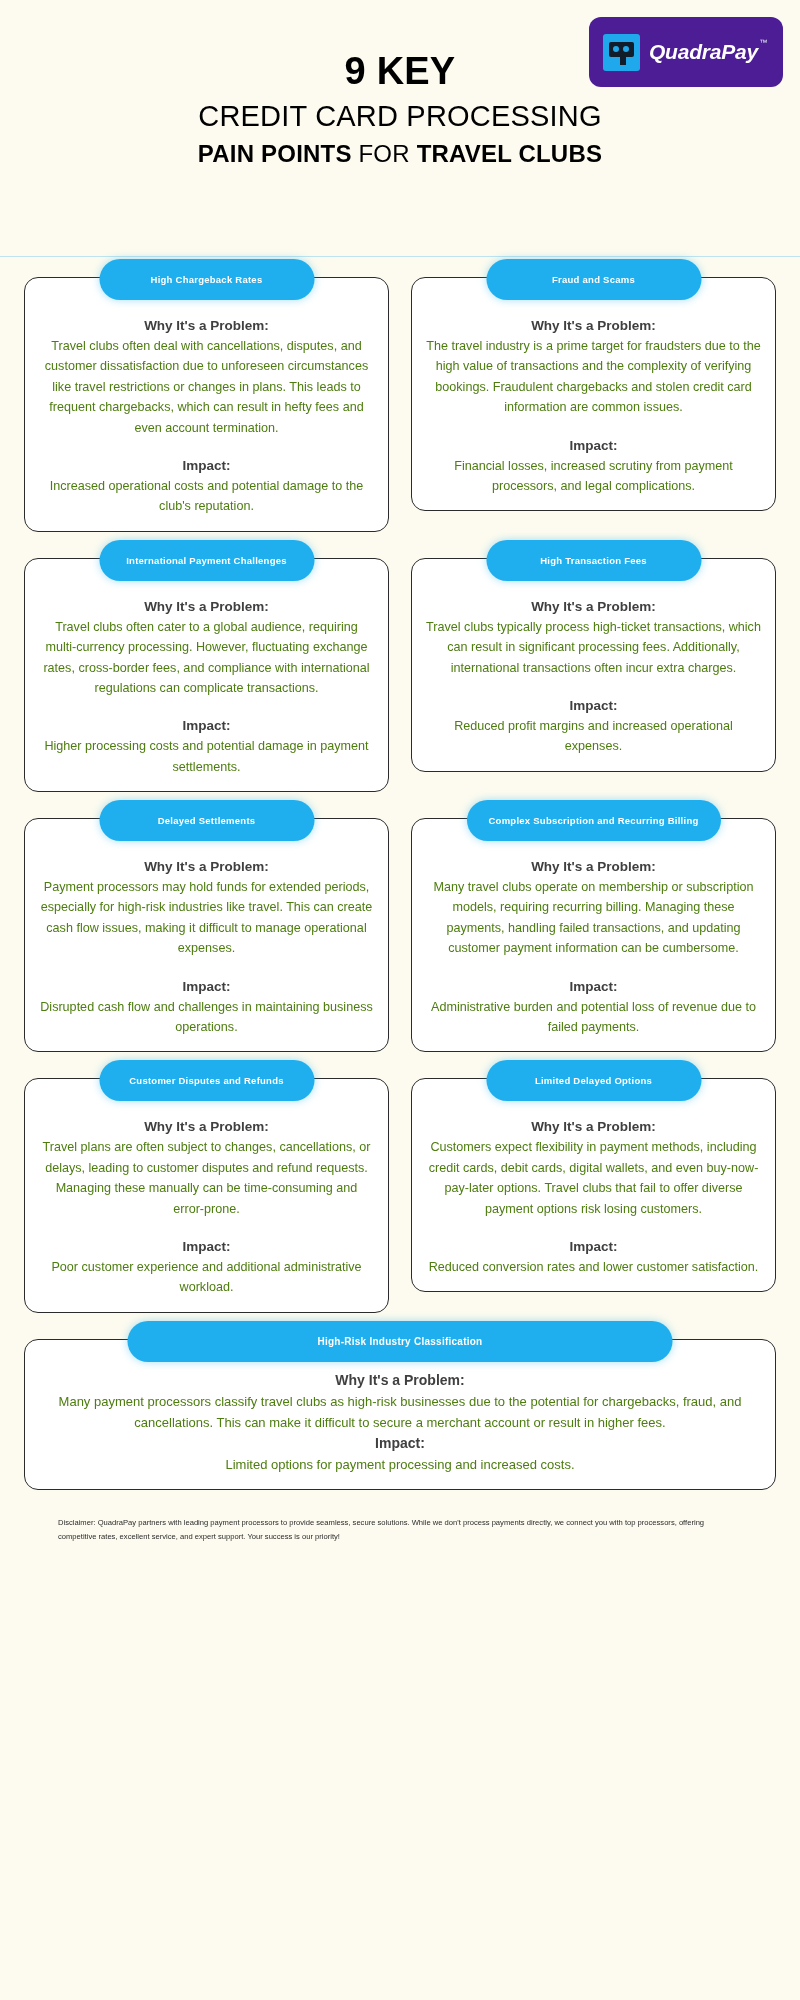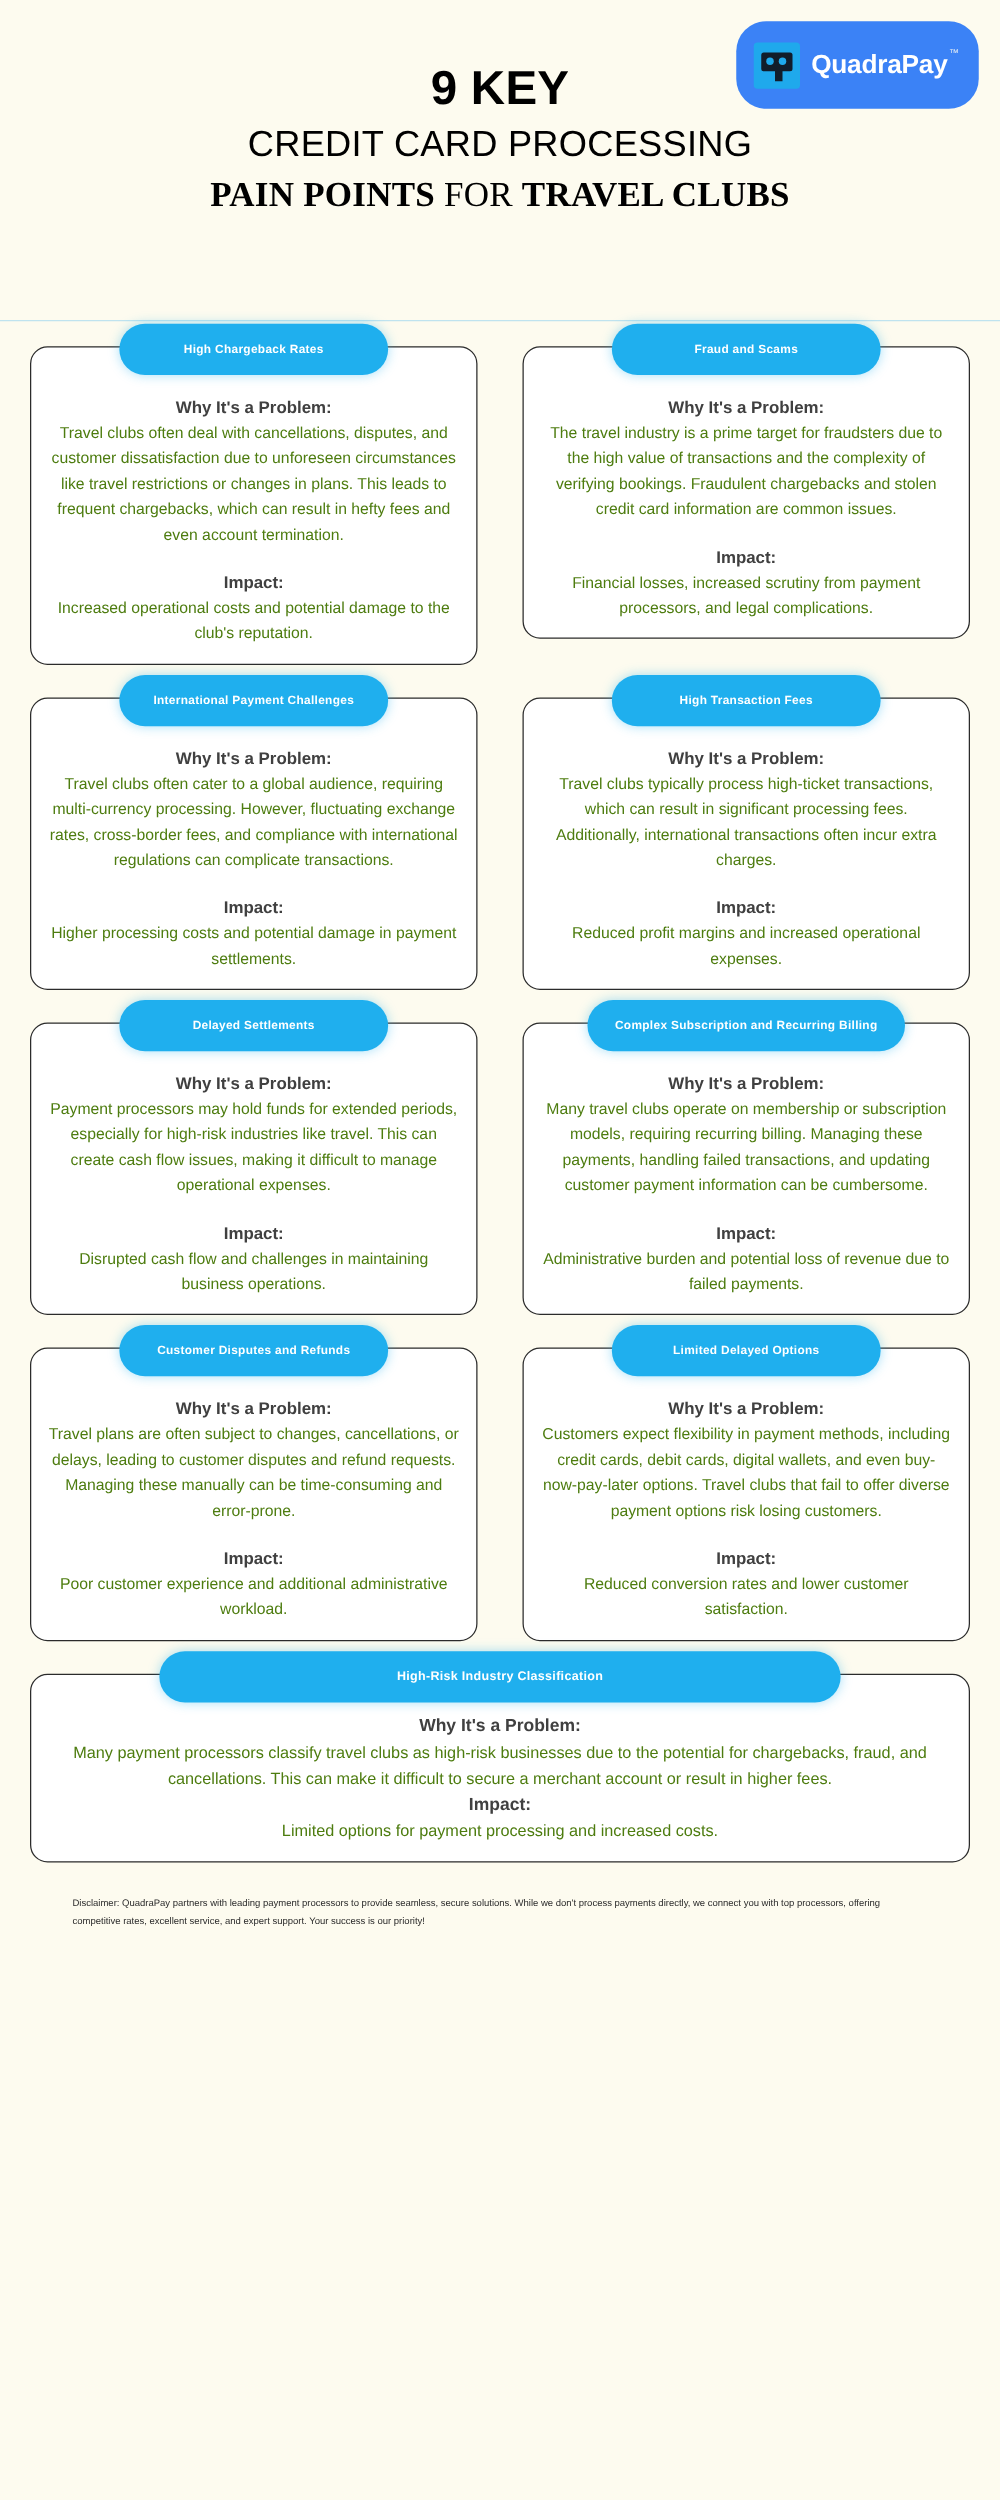--- a/index.html
+++ b/index.html
@@ -31,26 +31,27 @@
     border-bottom: 1.5px solid #bfe3ef;
     background: #fdfbef;
   }
 
   .logo-pill {
     position: absolute;
     top: 17px;
     right: 17px;
     height: 70px;
     min-width: 192px;
-    background: #3b82f6;
-    border-radius: 24px;
+    background: #4c1d95;
+    border-radius: 12px;
     display: flex;
     align-items: center;
     padding: 0 16px 0 14px;
     box-sizing: border-box;
+    font-style: italic;
   }
   .logo-mark {
     width: 37px;
     height: 37px;
     background: #1fa9ec;
     border-radius: 3px;
     position: relative;
     flex: 0 0 auto;
     margin-right: 9px;
   }
@@ -122,37 +123,36 @@
     font-weight: bold;
     letter-spacing: 0.2px;
   }
   .title-l2 {
     font-size: 29px;
     font-weight: normal;
     letter-spacing: 0.2px;
     margin-top: 2px;
   }
   .title-l3 {
-    font-size: 28px;
+    font-size: 24px;
     font-weight: normal;
     letter-spacing: 0.2px;
     margin-top: 4px;
-    font-family: Liberation Serif, serif;
   }
   .title-l3 b { font-weight: bold; }
 
   
   .grid {
     position: relative;
     padding: 20px 24px 0 24px;
     box-sizing: border-box;
   }
   .row {
     display: flex;
-    gap: 36px;
+    gap: 22px;
     margin-bottom: 26px;
   }
   .col { flex: 1 1 0; min-width: 0; }
 
   .card {
     position: relative;
     background: #ffffff;
     border: 1.1px solid #2b2b2b;
     border-radius: 14px;
     padding: 34px 14px 14px 14px;

